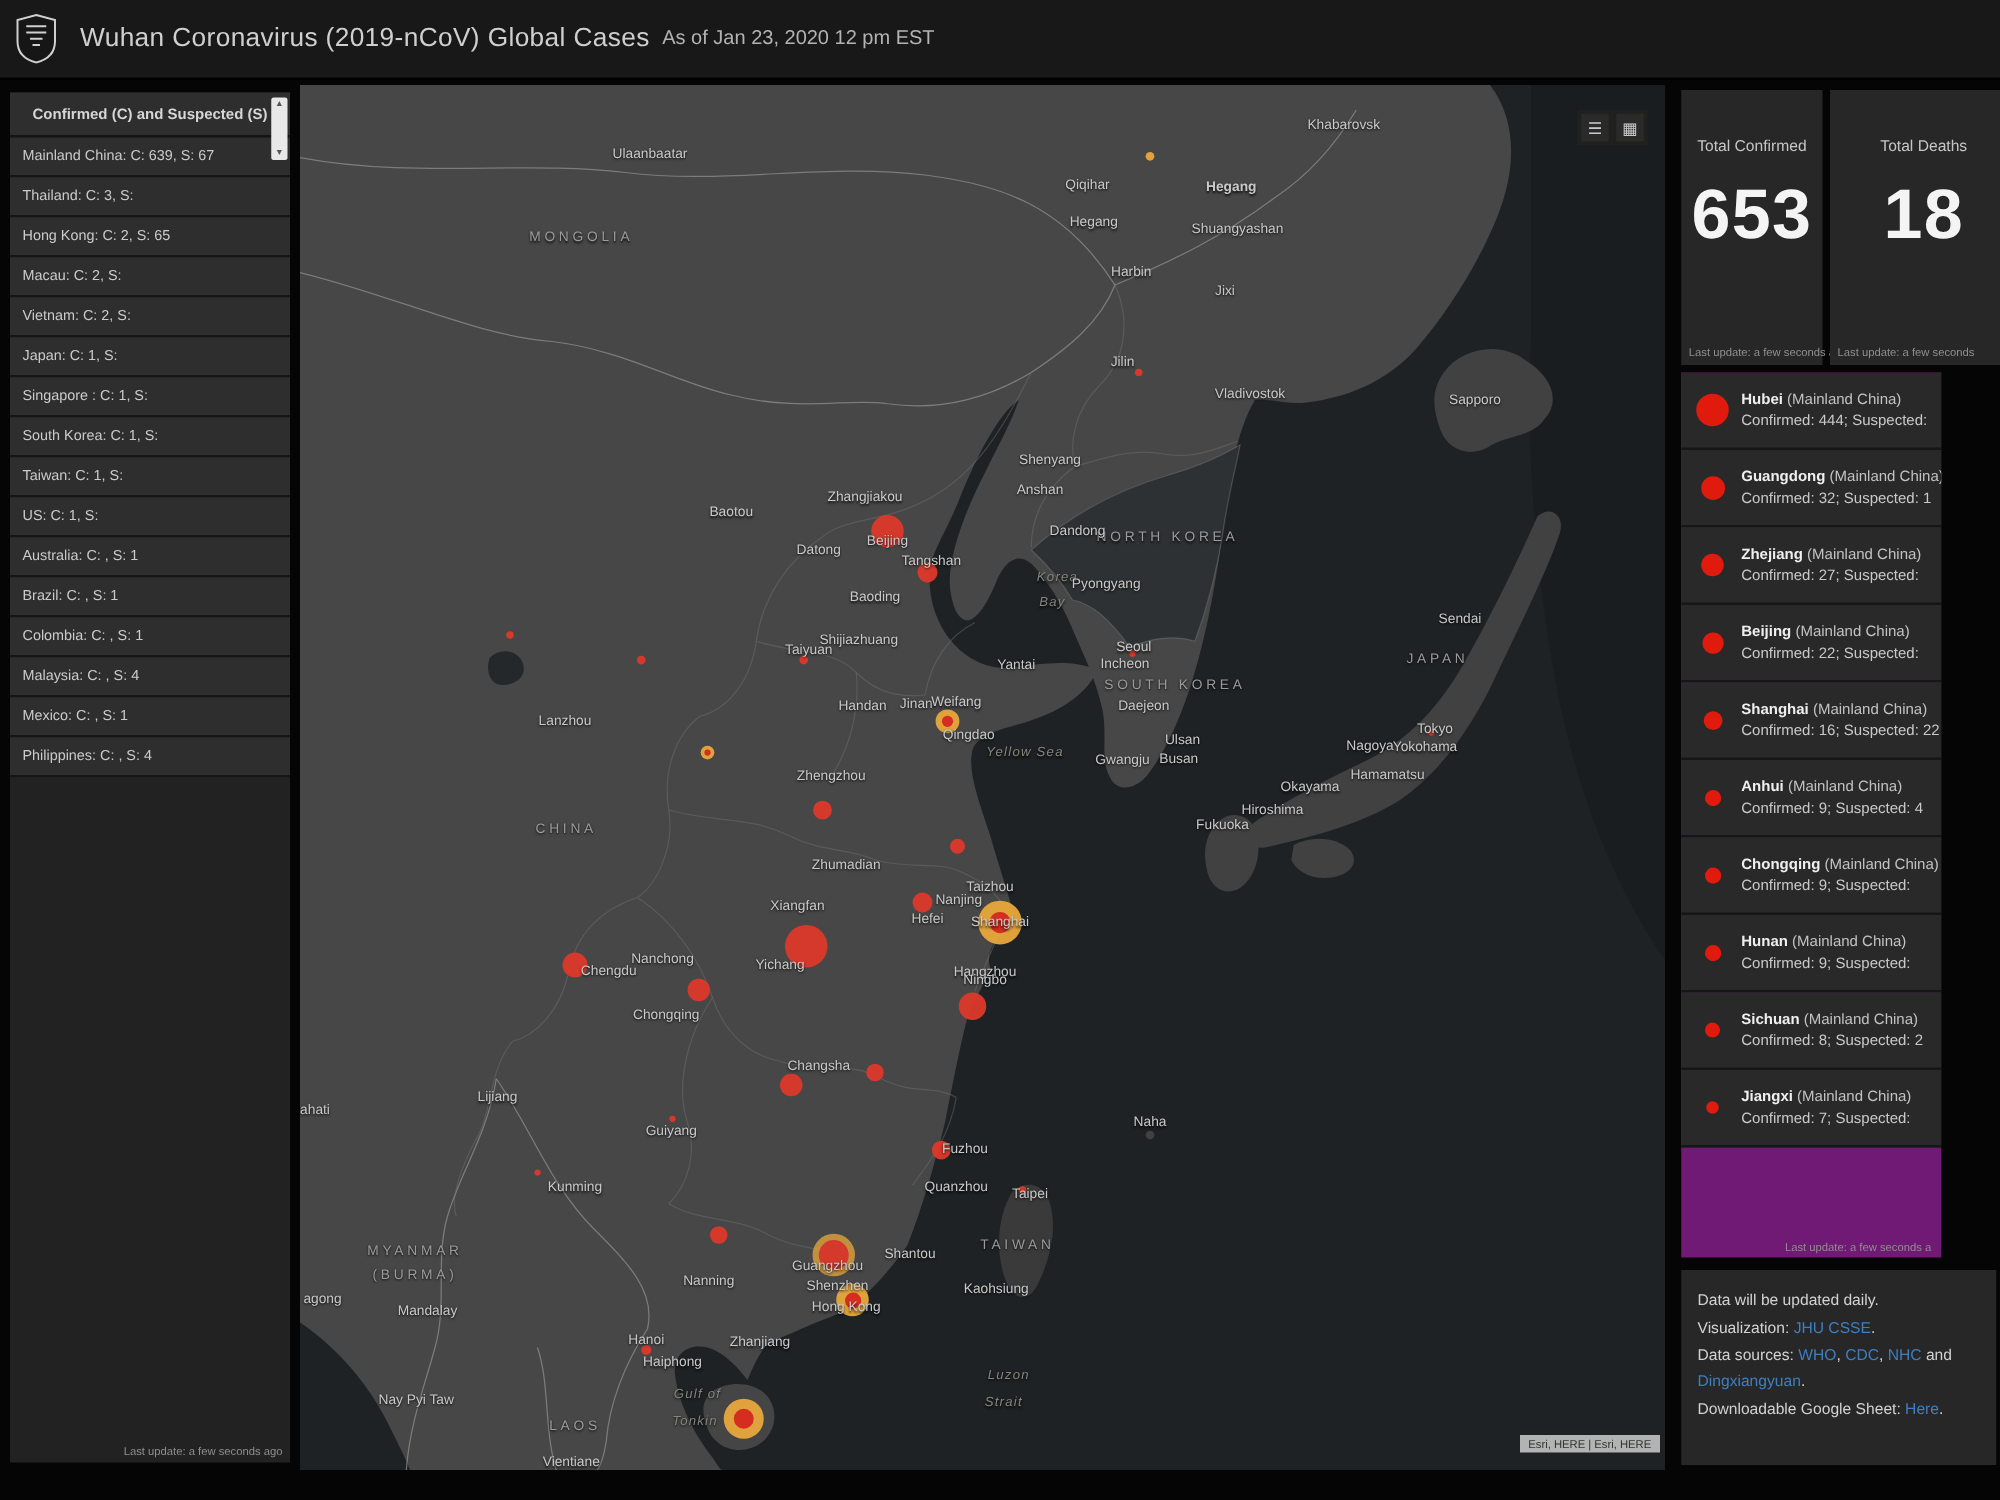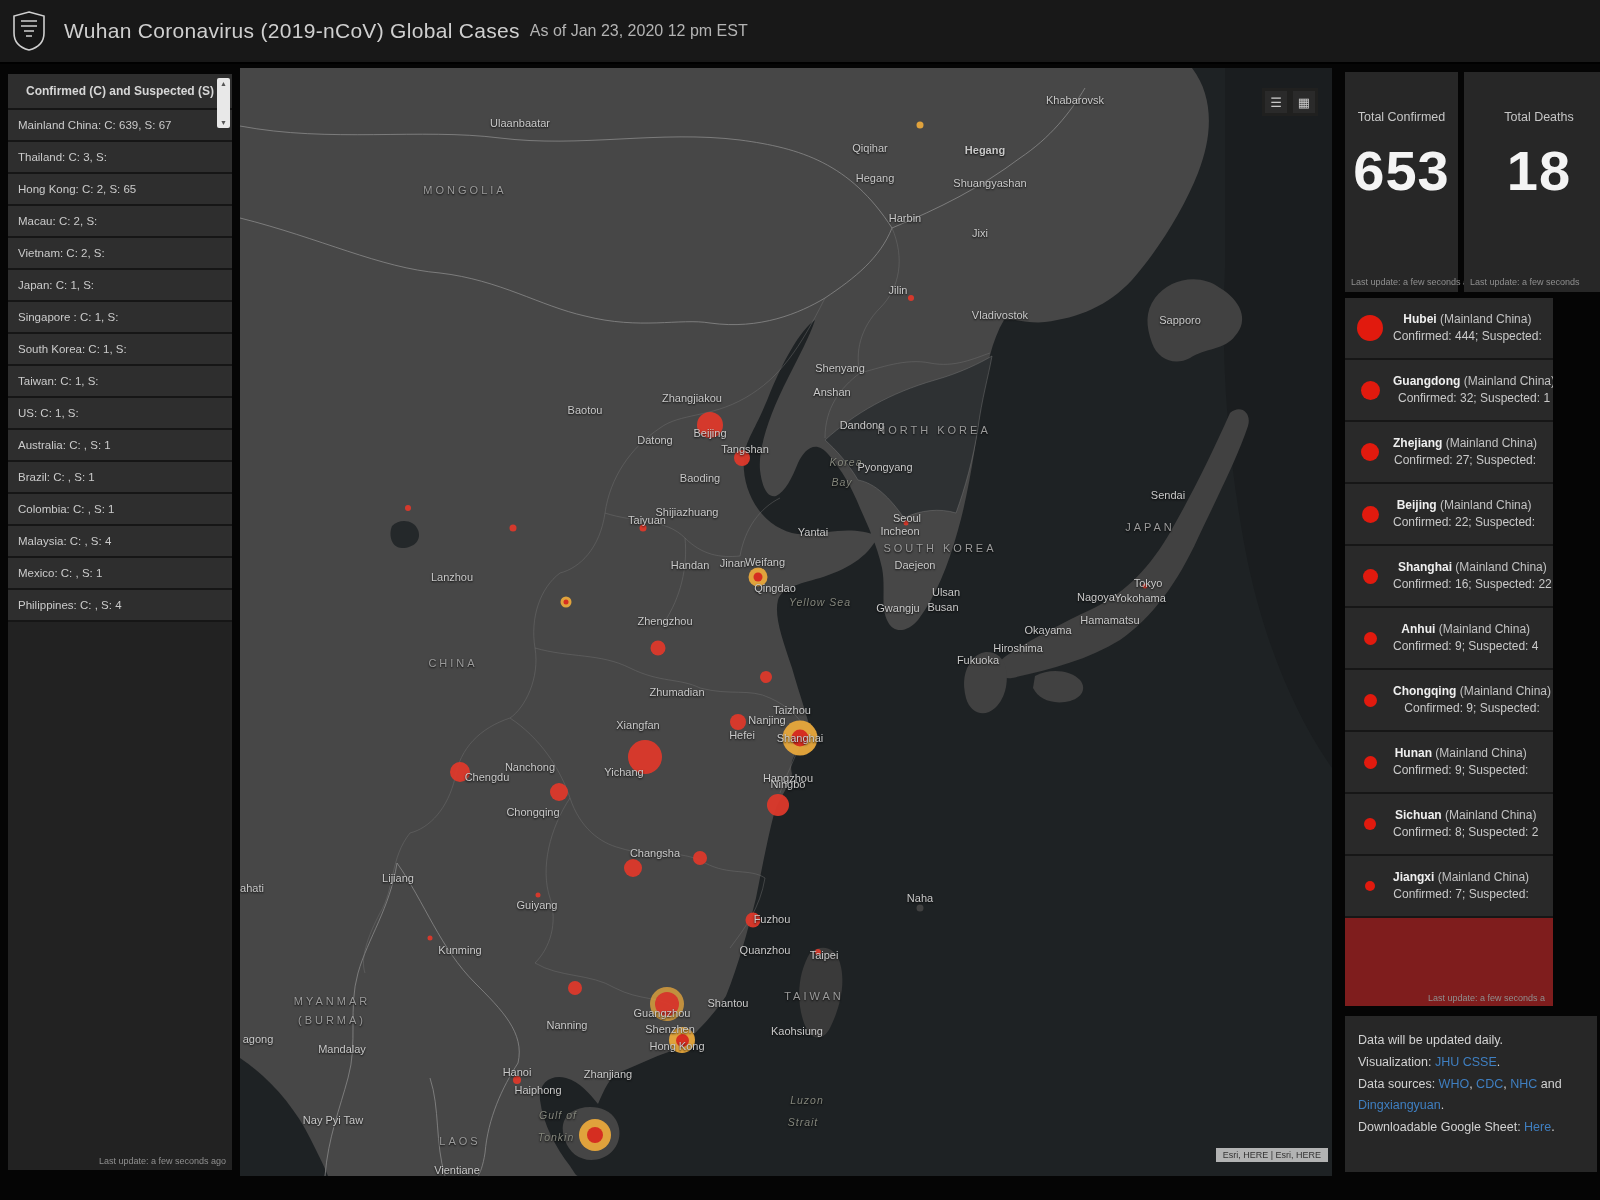--- a/index.html
+++ b/index.html
@@ -41,21 +41,21 @@
   .tool-btn{width:22px;height:22px;background:#2a2a2a;color:#c9c9c9;font-size:13px;display:flex;
             align-items:center;justify-content:center;cursor:pointer;}
   #attribution{position:absolute;right:4px;bottom:14px;background:rgba(205,205,205,.85);color:#333;
                font-size:9px;padding:2px 7px;}
   
   #stat-confirmed{left:1345px;top:72px;width:113px;height:220px;text-align:center;}
   #stat-deaths{left:1464px;top:72px;width:150px;height:220px;text-align:center;}
   .stat-label{margin-top:38px;font-size:12.5px;color:#c6c6c6;}
   .stat-value{margin-top:14px;font-size:56px;font-weight:bold;color:#f4f4f4;letter-spacing:1px;}
   .stat-update{position:absolute;left:6px;bottom:5px;white-space:nowrap;}
-  #region-panel{left:1345px;top:298px;width:208px;height:708px;background:#7f1d1d;overflow:hidden;text-align:center;}
+  #region-panel{left:1345px;top:298px;width:208px;height:708px;background:#701a75;overflow:hidden;}
   .ritem{height:62px;background:#292929;border-bottom:2px solid #161616;display:flex;align-items:center;
          padding:0 8px;box-sizing:border-box;}
   .rdot-wrap{width:34px;display:flex;align-items:center;justify-content:center;flex:none;}
   .rdot{border-radius:50%;background:#e11a0e;}
   .rtext{margin-left:6px;font-size:12px;line-height:1.45;color:#c9c9c9;white-space:nowrap;}
   .rname{font-weight:bold;color:#efefef;}
   .rregion{color:#c2c2c2;}
   #region-update{position:absolute;right:8px;bottom:3px;}
   
   #info-panel{left:1345px;top:1016px;width:252px;height:156px;background:#272727;padding:12px 10px;

